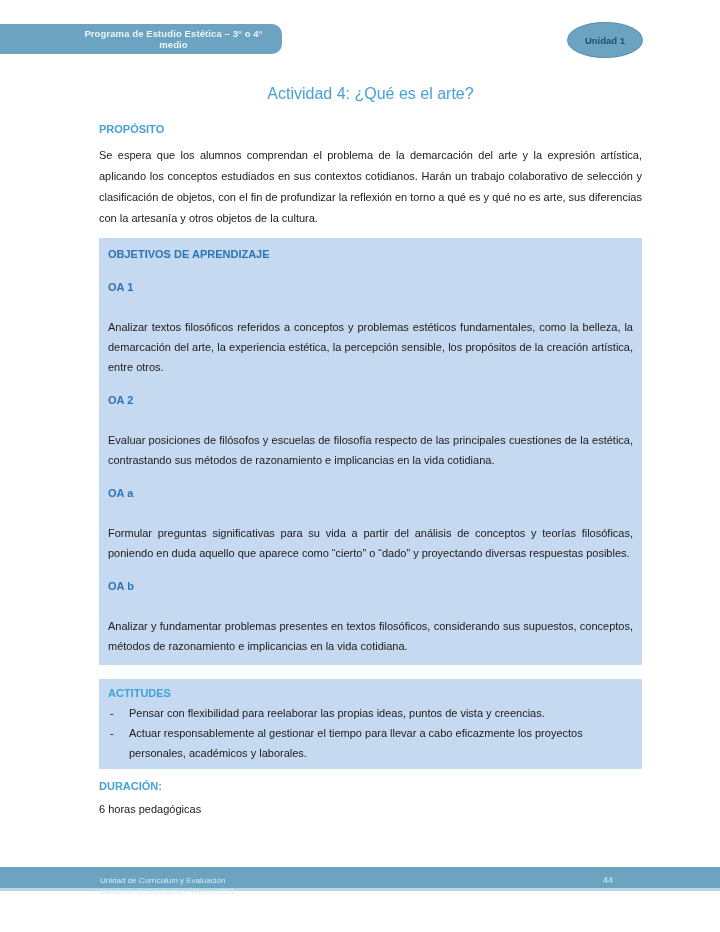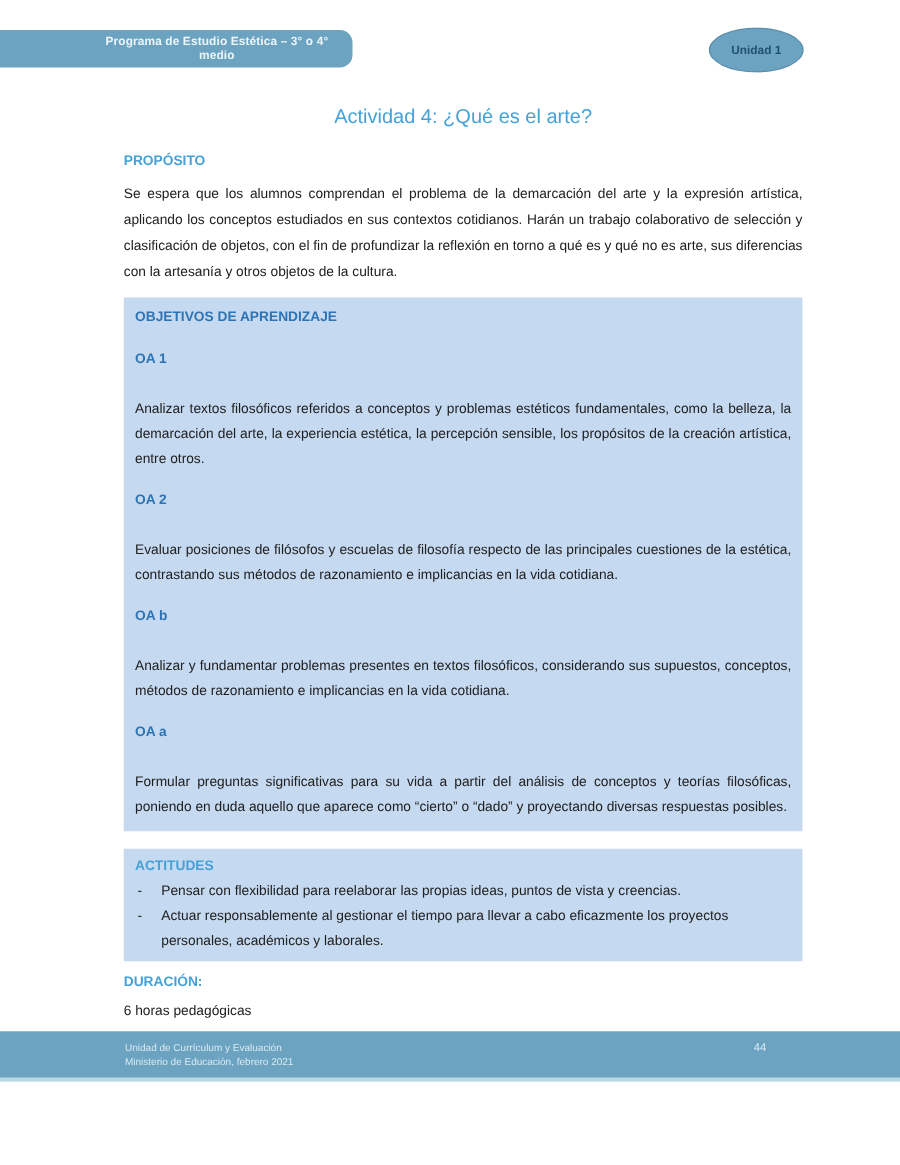--- a/index.html
+++ b/index.html
@@ -64,21 +64,21 @@
   .bullet-row .bullet-text { flex: 1; text-align: left; }
 
   .duracion-heading {
     margin-top: 10px; font-size: 11px; line-height: 14px;
     font-weight: bold; color: #45A1D6;
   }
   .duracion-body { margin-top: 6px; font-size: 11px; line-height: 20px; color: #202020; }
 
   
   .footer-bar {
-    position: absolute; left: 0; top: 825px; width: 720px; height: 40px;
+    position: absolute; left: 0; top: 867px; width: 720px; height: 24px;
     background: #6BA3C1; border-bottom: 3px solid #B9D7E4;
   }
   .footer-text {
     position: absolute; left: 100px; top: 8px;
     font-size: 8px; line-height: 11px; color: #D9EAF2;
   }
   .footer-page {
     position: absolute; left: 603px; top: 8px;
     font-size: 9px; color: #D9EAF2;
   }
@@ -110,27 +110,27 @@
         <div class="oa-label">OA 1</div>
         <div class="oa-text">Analizar textos filosóficos referidos a conceptos y problemas estéticos fundamentales, como la belleza, la demarcación del arte, la experiencia estética, la percepción sensible, los propósitos de la creación artística, entre otros.</div>
       </div>
 
       <div class="oa-block">
         <div class="oa-label">OA 2</div>
         <div class="oa-text">Evaluar posiciones de filósofos y escuelas de filosofía respecto de las principales cuestiones de la estética, contrastando sus métodos de razonamiento e implicancias en la vida cotidiana.</div>
       </div>
 
       <div class="oa-block">
-        <div class="oa-label">OA b</div>
-        <div class="oa-text">Analizar y fundamentar problemas presentes en textos filosóficos, considerando sus supuestos, conceptos, métodos de razonamiento e implicancias en la vida cotidiana.</div>
+        <div class="oa-label">OA a</div>
+        <div class="oa-text">Formular preguntas significativas para su vida a partir del análisis de conceptos y teorías filosóficas, poniendo en duda aquello que aparece como “cierto” o “dado” y proyectando diversas respuestas posibles.</div>
       </div>
 
       <div class="oa-block">
-        <div class="oa-label">OA a</div>
-        <div class="oa-text">Formular preguntas significativas para su vida a partir del análisis de conceptos y teorías filosóficas, poniendo en duda aquello que aparece como “cierto” o “dado” y proyectando diversas respuestas posibles.</div>
+        <div class="oa-label">OA b</div>
+        <div class="oa-text">Analizar y fundamentar problemas presentes en textos filosóficos, considerando sus supuestos, conceptos, métodos de razonamiento e implicancias en la vida cotidiana.</div>
       </div>
     </div>
 
     <div class="blue-box actitudes">
       <div class="box-heading">ACTITUDES</div>
 
       <div class="bullet-row">
         <span class="dash">-</span>
         <span class="bullet-text">Pensar con flexibilidad para reelaborar las propias ideas, puntos de vista y creencias.</span>
       </div>

